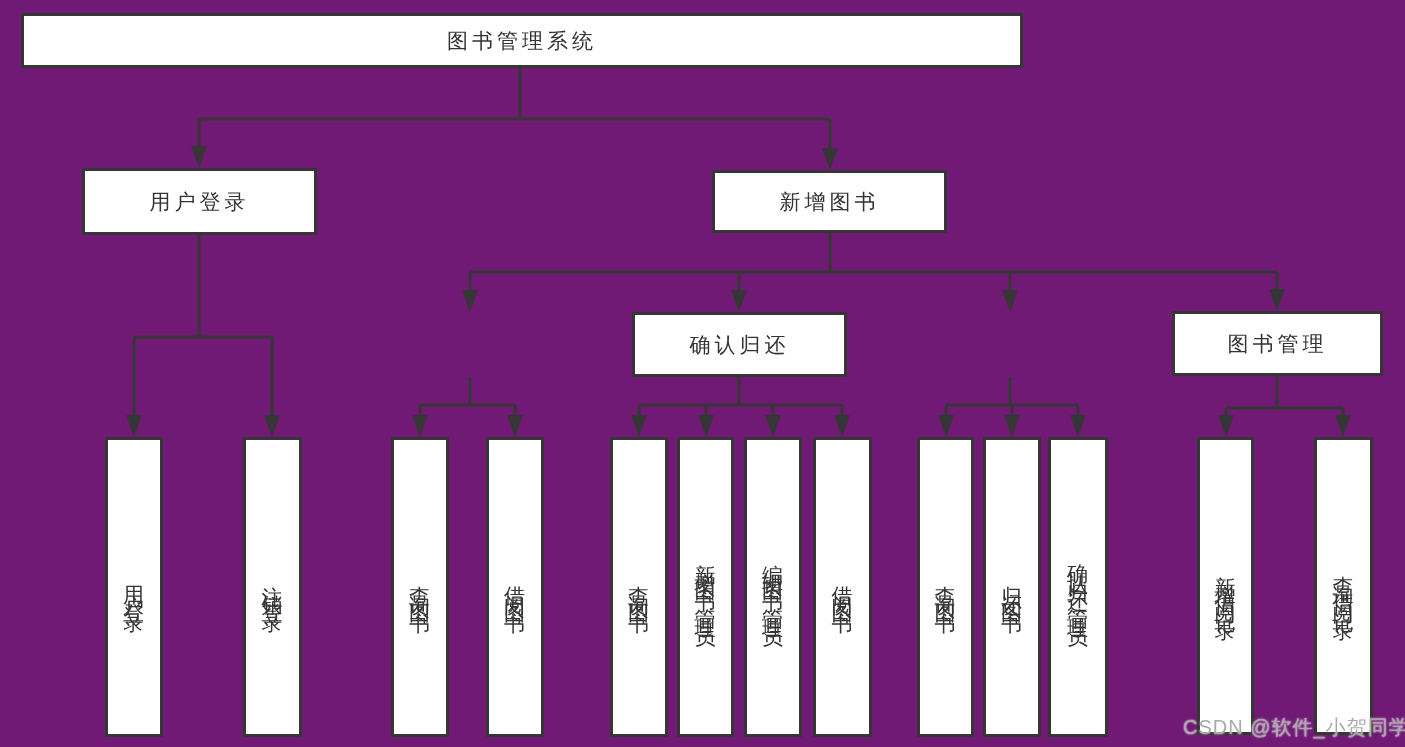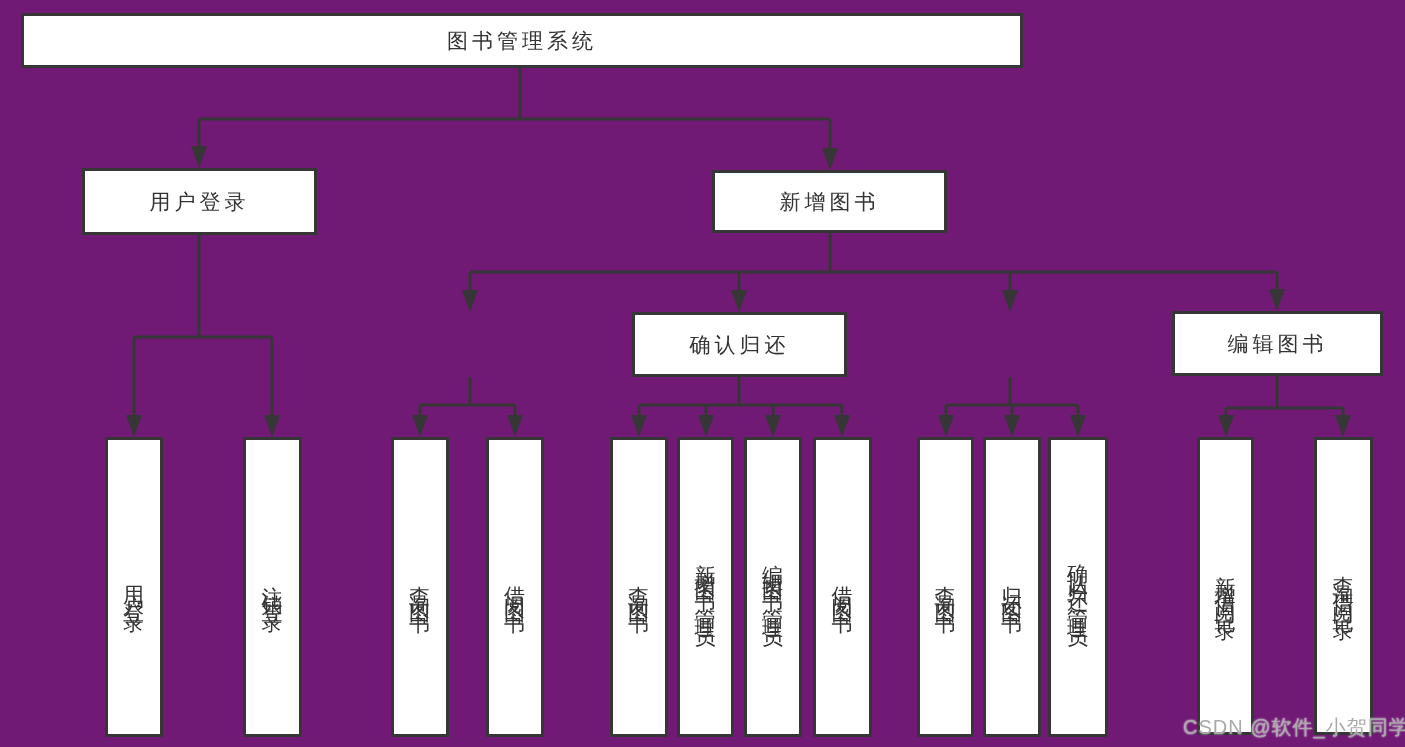--- a/index.html
+++ b/index.html
@@ -108,21 +108,21 @@
     <span class="lbl">用户登录</span>
   </div>
   <div class="node" style="left:712px;top:170px;width:235px;height:63px">
     <span class="lbl">新增图书</span>
   </div>
 
   <div class="node" style="left:632px;top:312px;width:215px;height:65px">
     <span class="lbl">确认归还</span>
   </div>
   <div class="node" style="left:1172px;top:311px;width:211px;height:65px">
-    <span class="lbl">编辑图书</span>
+    <span class="lbl">图书管理</span>
   </div>
 
   <div class="node" style="left:105px;top:437px;width:58px;height:300px">
     <span class="lbl vert">用户登录</span>
   </div>
   <div class="node" style="left:243px;top:437px;width:59px;height:300px">
     <span class="lbl vert">注销登录</span>
   </div>
 
   <div class="node" style="left:391px;top:437px;width:58px;height:300px">

